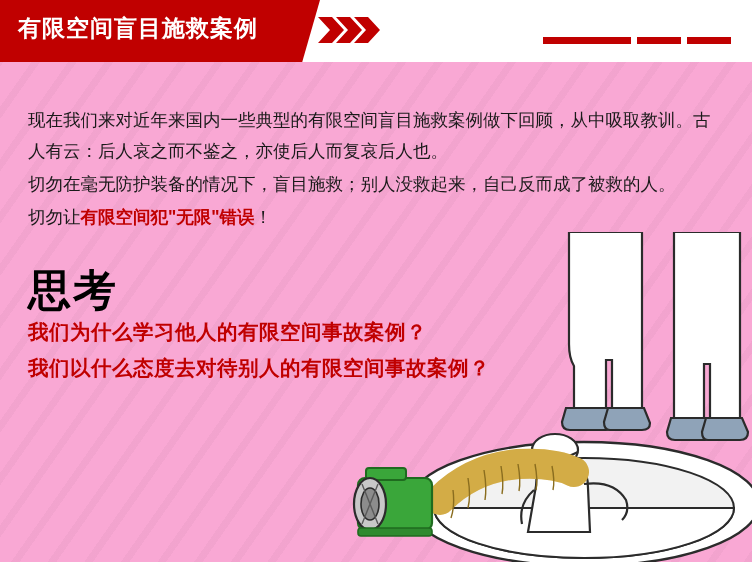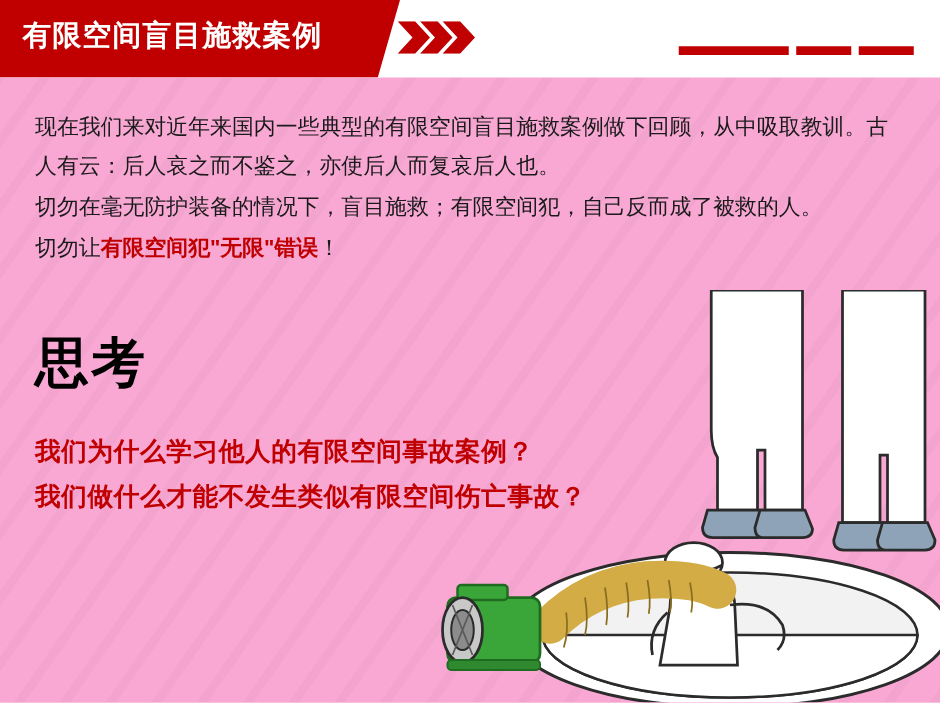--- a/index.html
+++ b/index.html
@@ -93,21 +93,21 @@
       rgba(255,255,255,0) 7px,
       rgba(255,255,255,0) 30px
     );
     pointer-events: none;
   }
 
   
   .body-text {
     position: absolute;
     left: 28px;
-    top: 86px;
+    top: 105px;
     width: 694px;
     color: #1a1a1a;
     font-size: 17.5px;
     line-height: 31px;
   }
   .body-text p {
     margin: 0 0 2px 0;
   }
   .p-indent { text-indent: 0; }
   .red-em {
@@ -123,21 +123,21 @@
     font-size: 43px;
     font-weight: bold;
     color: #000000;
     letter-spacing: 2px;
   }
 
   
   .questions {
     position: absolute;
     left: 28px;
-    top: 344px;
+    top: 314px;
     width: 620px;
   }
   .questions div {
     color: #c00000;
     font-size: 20.5px;
     font-weight: bold;
     line-height: 36px;
     letter-spacing: 0.5px;
   }
 
@@ -172,29 +172,29 @@
     </div>
     <div class="hdr-bar hdr-bar-a"></div>
     <div class="hdr-bar hdr-bar-b"></div>
     <div class="hdr-bar hdr-bar-c"></div>
   </div>
 
   <div class="watermark"></div>
 
   <div class="body-text">
     <p class="p-indent">现在我们来对近年来国内一些典型的有限空间盲目施救案例做下回顾，从中吸取教训。古人有云：后人哀之而不鉴之，亦使后人而复哀后人也。</p>
-    <p class="p-indent">切勿在毫无防护装备的情况下，盲目施救；有限空间犯，自己反而成了被救的人。</p>
+    <p class="p-indent">切勿在毫无防护装备的情况下，盲目施救；别人没救起来，自己反而成了被救的人。</p>
     <p><span>切勿让</span><span class="red-em">有限空间犯"无限"错误</span><span>！</span></p>
   </div>
 
   <div class="think-heading">思考</div>
 
   <div class="questions">
     <div>我们为什么学习他人的有限空间事故案例？</div>
-    <div>我们做什么才能不发生类似有限空间伤亡事故？</div>
+    <div>我们以什么态度去对待别人的有限空间事故案例？</div>
   </div>
 
   <div class="illustration">
     <svg width="430" height="330" viewBox="0 0 430 330">
 
       <g stroke="#2b2b2b" stroke-width="2.2" fill="#ffffff">
 
         <path d="M247,0 L247,112 Q247,126 252,134 L252,176 L284,176 L284,128 L290,128 L290,176 L320,176 L320,0 Z"></path>
 
         <path d="M244,176 L288,176 L292,191 Q292,198 284,198 L248,198 Q240,198 240,190 Z" fill="#8fa3b8"></path>

